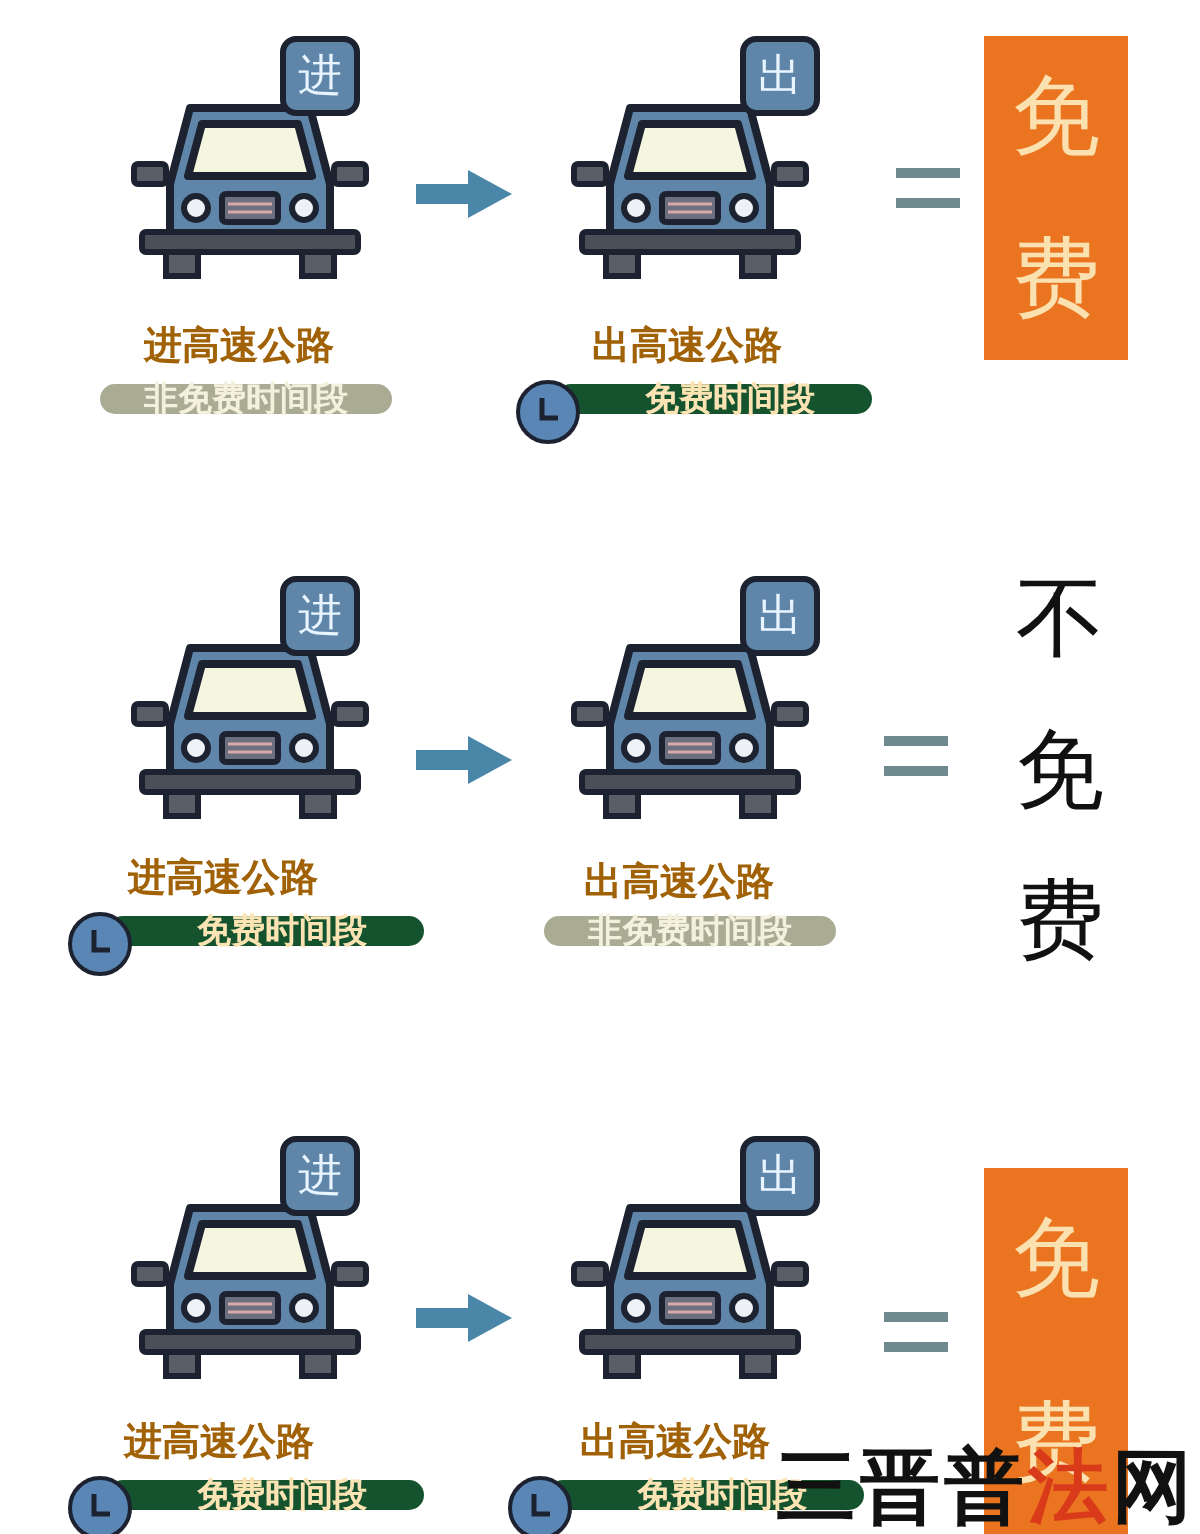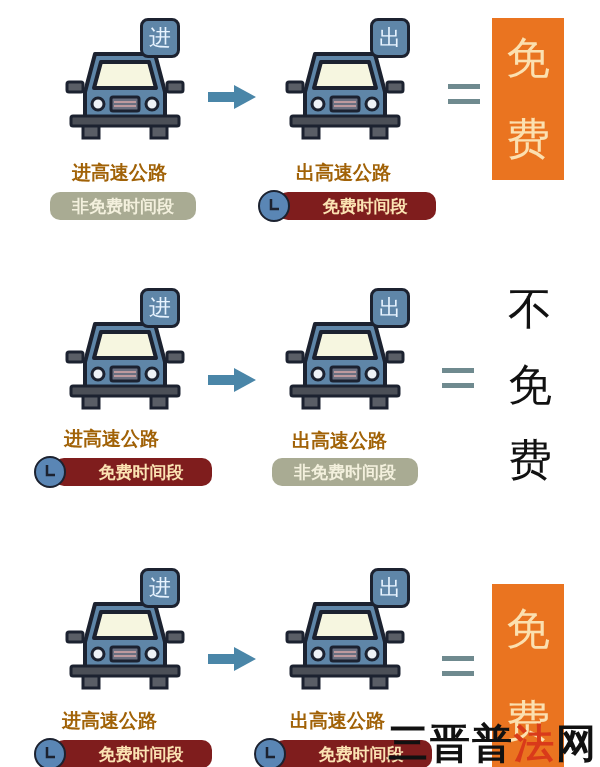--- a/index.html
+++ b/index.html
@@ -1,24 +1,24 @@
 <!DOCTYPE html>
 <html><head>
 <meta charset="utf-8">
 <style>
   * { box-sizing: border-box; margin: 0; padding: 0; }
   body { width: 600px; height: 767px; background: #ffffff; position: relative; overflow: hidden;
          font-family: "DejaVu Sans", "Liberation Sans", sans-serif; }
   .row { position: absolute; left: 0; width: 600px; height: 250px; }
   .car { position: absolute; width: 120px; height: 100px; }
   .label { position: absolute; font-size: 19px; font-weight: bold; color: #a16207; white-space: nowrap; }
-  .pill { position: absolute; height: 28px; border-radius: 10px; font-size: 17px; font-weight: bold;
+  .pill { position: absolute; height: 15px; border-radius: 10px; font-size: 17px; font-weight: bold;
           display: flex; align-items: center; justify-content: center; white-space: nowrap; }
   .pill.gray { background: #a9ab93; color: #f3f0dd; }
-  .pill.orange { background: #7f1d1d; color: #fbe3b3; }
+  .pill.orange { background: #14532d; color: #fbe3b3; }
   .clock { position: absolute; width: 32px; height: 32px; border-radius: 50%; background: #5a86b5;
            border: 2px solid #1c2230; z-index: 2; }
   .arrow { position: absolute; width: 48px; height: 24px; }
   .equals { position: absolute; width: 32px; height: 20px; }
   .equals::before, .equals::after { content: ""; position: absolute; left: 0; width: 32px; height: 5px; background: #6f8a8f; }
   .equals::before { top: 0; } .equals::after { bottom: 0; }
   .result-box { position: absolute; background: #ea7420; color: #fbe0b0; font-size: 44px;
                 display: flex; flex-direction: column; align-items: center; justify-content: space-around; }
   .result-text { position: absolute; color: #111; font-size: 44px; display: flex; flex-direction: column;
                  align-items: center; justify-content: space-between; }

